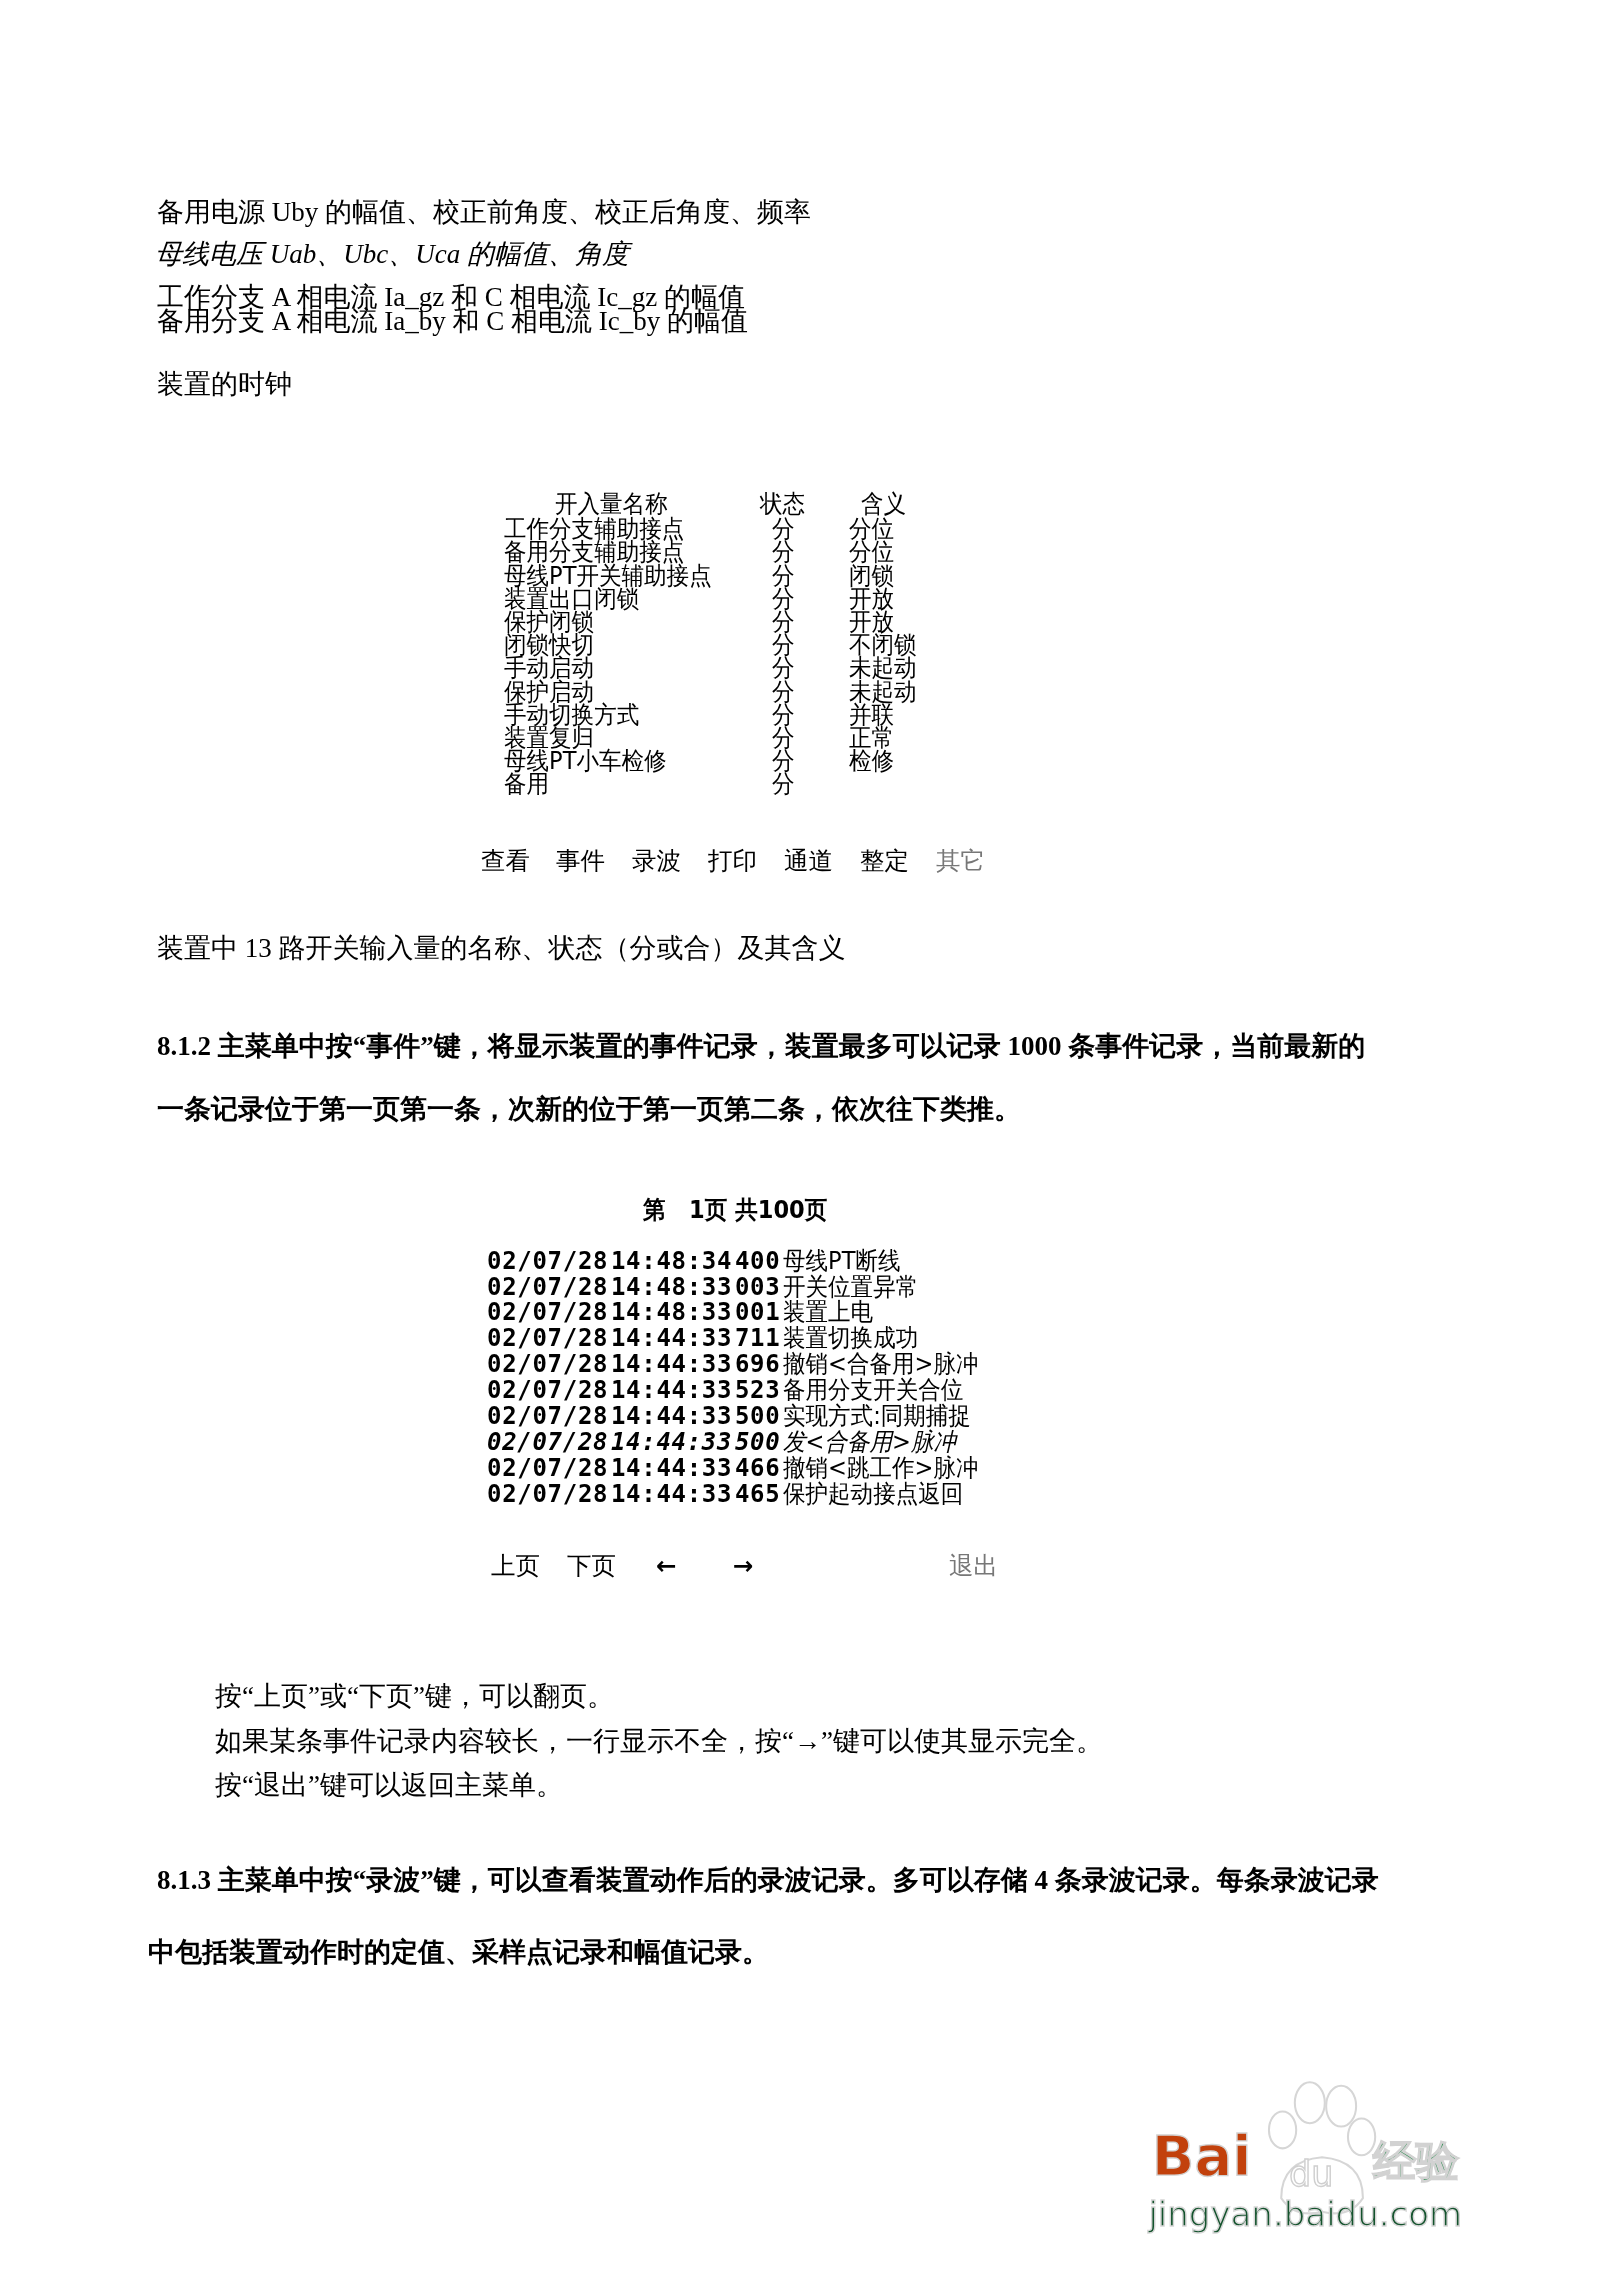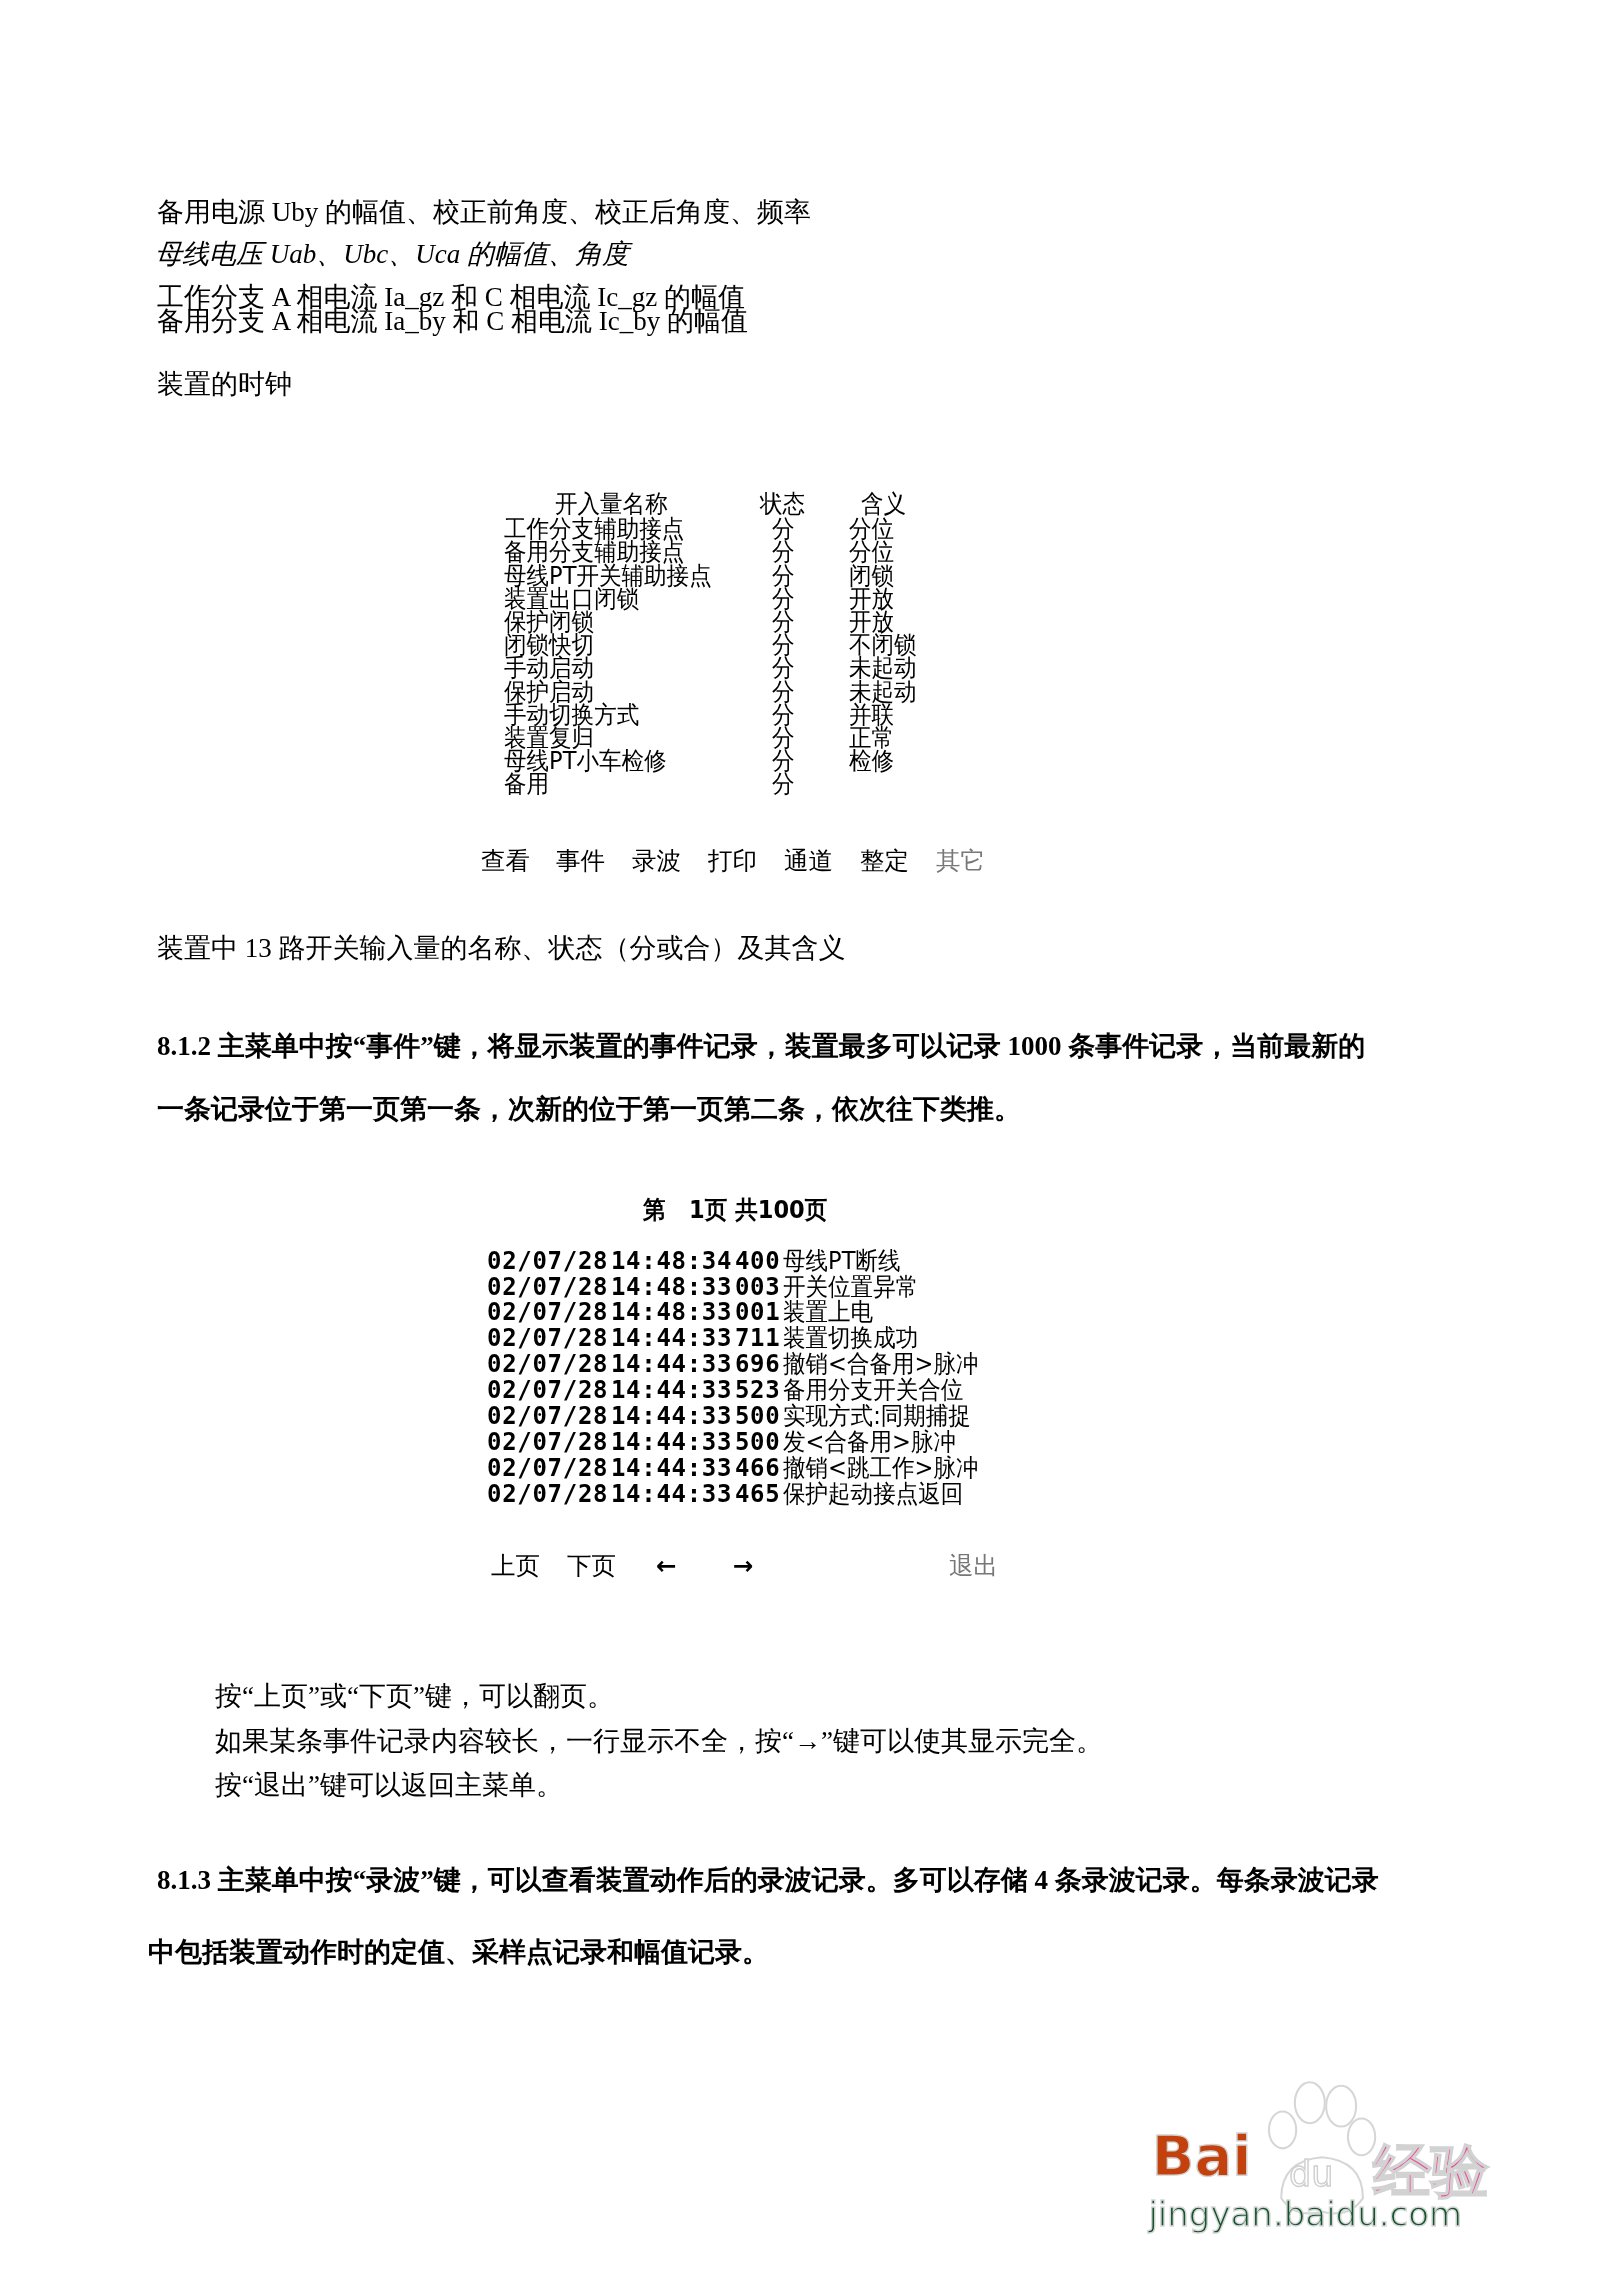--- a/index.html
+++ b/index.html
@@ -131,21 +131,21 @@
     <span class="lcd-mono">14:44:33</span>
     <span class="lcd-mono">523</span>
     <span class="lcd" style="display:inline-block;">备用分支开关合位</span>
   </div>
   <div class="abs" style="left:487px; top:1404px;">
     <span class="lcd-mono">02/07/28</span>
     <span class="lcd-mono">14:44:33</span>
     <span class="lcd-mono">500</span>
     <span class="lcd" style="display:inline-block;">实现方式:同期捕捉</span>
   </div>
-  <div class="abs" style="left:487px; top:1430px;">
+  <div class="abs" style="left:487px; top:1430px;font-style:italic;">
     <span class="lcd-mono">02/07/28</span>
     <span class="lcd-mono">14:44:33</span>
     <span class="lcd-mono">500</span>
     <span class="lcd" style="display:inline-block;">发&lt;合备用&gt;脉冲</span>
   </div>
   <div class="abs" style="left:487px; top:1456px;">
     <span class="lcd-mono">02/07/28</span>
     <span class="lcd-mono">14:44:33</span>
     <span class="lcd-mono">466</span>
     <span class="lcd" style="display:inline-block;">撤销&lt;跳工作&gt;脉冲</span>
@@ -180,16 +180,16 @@
     <g fill="#ffffff" stroke="#d6d6d6" stroke-width="3">
       <ellipse cx="242" cy="55" rx="22" ry="30"></ellipse>
       <ellipse cx="288" cy="60" rx="22" ry="30"></ellipse>
       <ellipse cx="202" cy="95" rx="20" ry="27"></ellipse>
       <ellipse cx="318" cy="105" rx="20" ry="27"></ellipse>
       <path d="M200 195 Q200 140 260 135 Q320 140 320 195 Q300 225 260 215 Q220 225 200 195 Z"></path>
     </g>
   </svg>
   <div class="abs" style="left:6.8px; top:58px; font-family:'DejaVu Sans',sans-serif; font-weight:bold; font-size:56px; color:#c2410c; -webkit-text-stroke:1.4px #d2d2d2;">Bai</div>
   <div class="abs" style="left:144px; top:89px; font-family:'DejaVu Sans',sans-serif; font-size:35px; color:#fff; -webkit-text-stroke:1.4px #cfcfcf;">du</div>
-  <div class="abs" style="left:228px; top:68px; font-family:'DejaVu Sans',sans-serif; font-weight:bold; font-size:58px; color:#ec4899; -webkit-text-stroke:1.4px #d2d2d2;">经验</div>
+  <div class="abs" style="left:228px; top:68px; font-family:'DejaVu Sans',sans-serif; font-weight:bold; font-size:43px; color:#15803d; -webkit-text-stroke:1.4px #d2d2d2;">经验</div>
   <div class="abs" style="left:3.4px; top:129px; font-family:'DejaVu Sans',sans-serif; font-size:34px; color:#14532d; -webkit-text-stroke:1.4px #d6d6d6;">jingyan.baidu.com</div>
 </div>
 
 
 </body></html>

